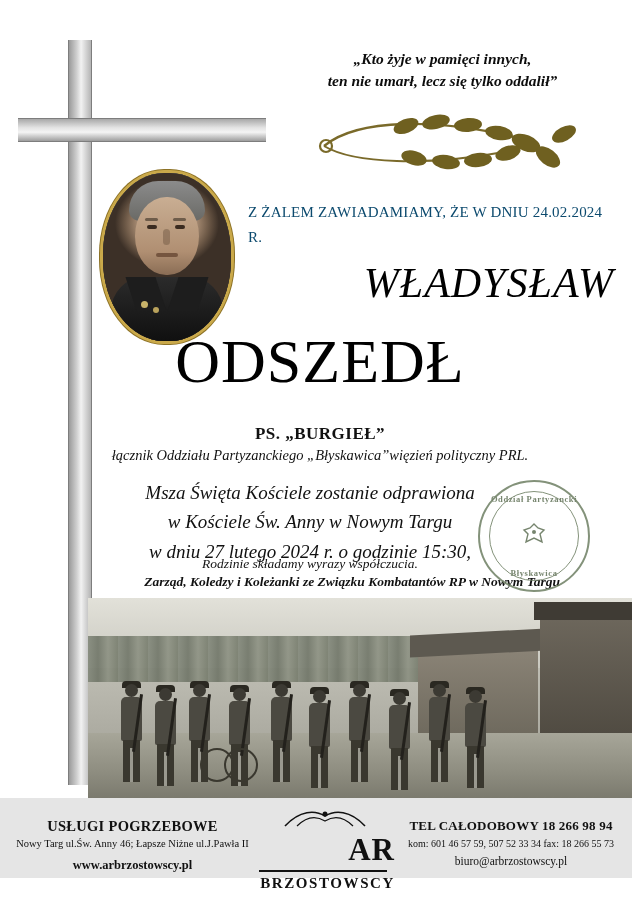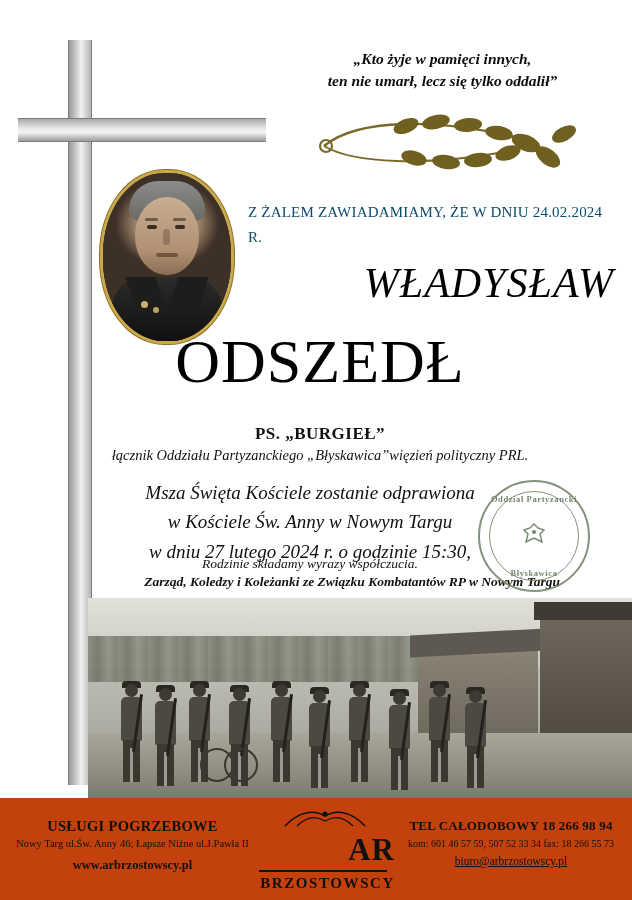--- a/index.html
+++ b/index.html
@@ -331,22 +331,22 @@
   }
   .band-bike .w1 { left: 0; }
   .band-bike .w2 { left: 24px; }
 
   
   .footer {
     position: absolute;
     left: 0;
     top: 798px;
     width: 632px;
-    height: 102px;
-    background: #c2410c;
+    height: 80px;
+    background: #e5e5e5;
   }
   .f-left {
     position: absolute;
     left: 10px;
     top: 20px;
     width: 245px;
     text-align: center;
   }
   .f-left .t1 { font-size: 14.5px; font-weight: bold; letter-spacing: 0.3px; }
   .f-left .t2 { font-size: 10.5px; margin-top: 3px; }
@@ -372,21 +372,21 @@
 
   .f-right {
     position: absolute;
     left: 392px;
     top: 20px;
     width: 238px;
     text-align: center;
   }
   .f-right .t1 { font-size: 13px; font-weight: bold; letter-spacing: 0.2px; }
   .f-right .t2 { font-size: 10px; margin-top: 4px; }
-  .f-right .t3 { font-size: 11.5px; margin-top: 6px; text-decoration: underline; }
+  .f-right .t3 { font-size: 11.5px; margin-top: 6px; }
 </style>
 </head>
 <body>
 
 <div id="page">
 
   <div class="cross-vert"></div>
   <div class="cross-horz"></div>
 
   <div class="quote">

